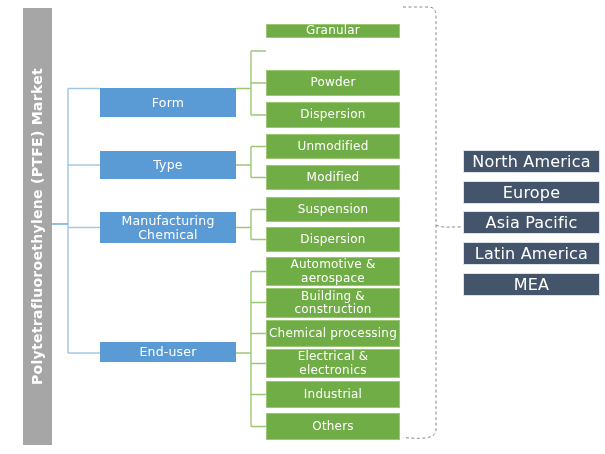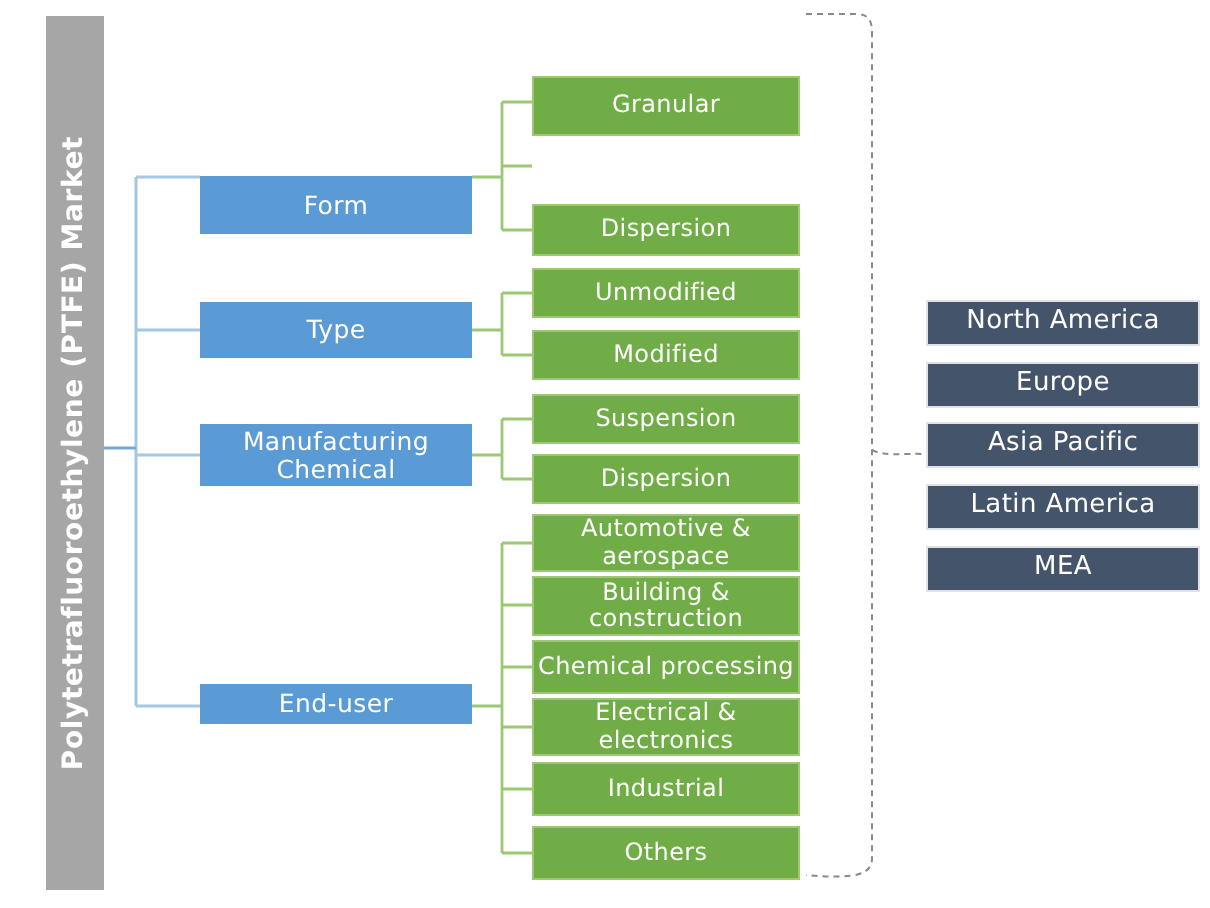--- a/index.html
+++ b/index.html
@@ -21,21 +21,21 @@
   }
   .seg{
     left:100px;width:136px;background:#5B9BD5;font-size:12.5px;letter-spacing:.2px;
   }
   .item{
     left:266px;width:134px;background:#70AD47;border:1px solid #9CC873;
     font-size:12px;letter-spacing:.2px;padding:0 2px;
   }
   .region{
     left:463px;width:137px;height:23px;background:#44546A;border:1.5px solid #DEE3EA;
-    font-size:13px;letter-spacing:.2px;
+    font-size:16px;letter-spacing:.2px;
   }
 </style>
 </head>
 <body>
 
 <div id="canvas">
 
   <svg id="connector-svg" viewBox="0 0 605 454" xmlns="http://www.w3.org/2000/svg">
 
     <g stroke="#A4C7E4" stroke-width="1.5" fill="none">
@@ -62,21 +62,22 @@
 
   <div class="box title-bar">
     <span>Polytetrafluoroethylene (PTFE) Market</span>
   </div>
 
   <div class="box seg" style="top:88px;height:29px;">Form</div>
   <div class="box seg" style="top:151px;height:28px;">Type</div>
   <div class="box seg" style="top:212px;height:31px;">Manufacturing Chemical</div>
   <div class="box seg" style="top:342px;height:20px;">End-user</div>
 
-  <div class="box item" style="top:38px;height:30px;">Granular</div>
+  <div class="box item" style="top:24px;height:14px;">Granular</div>
+  <div class="box item" style="top:70px;height:26px;">Powder</div>
   <div class="box item" style="top:102px;height:26px;">Dispersion</div>
 
   <div class="box item" style="top:134px;height:25px;">Unmodified</div>
   <div class="box item" style="top:165px;height:25px;">Modified</div>
 
   <div class="box item" style="top:197px;height:25px;">Suspension</div>
   <div class="box item" style="top:227px;height:25px;">Dispersion</div>
 
   <div class="box item" style="top:257px;height:29px;">Automotive &amp; aerospace</div>
   <div class="box item" style="top:288px;height:30px;">Building &amp; construction</div>

